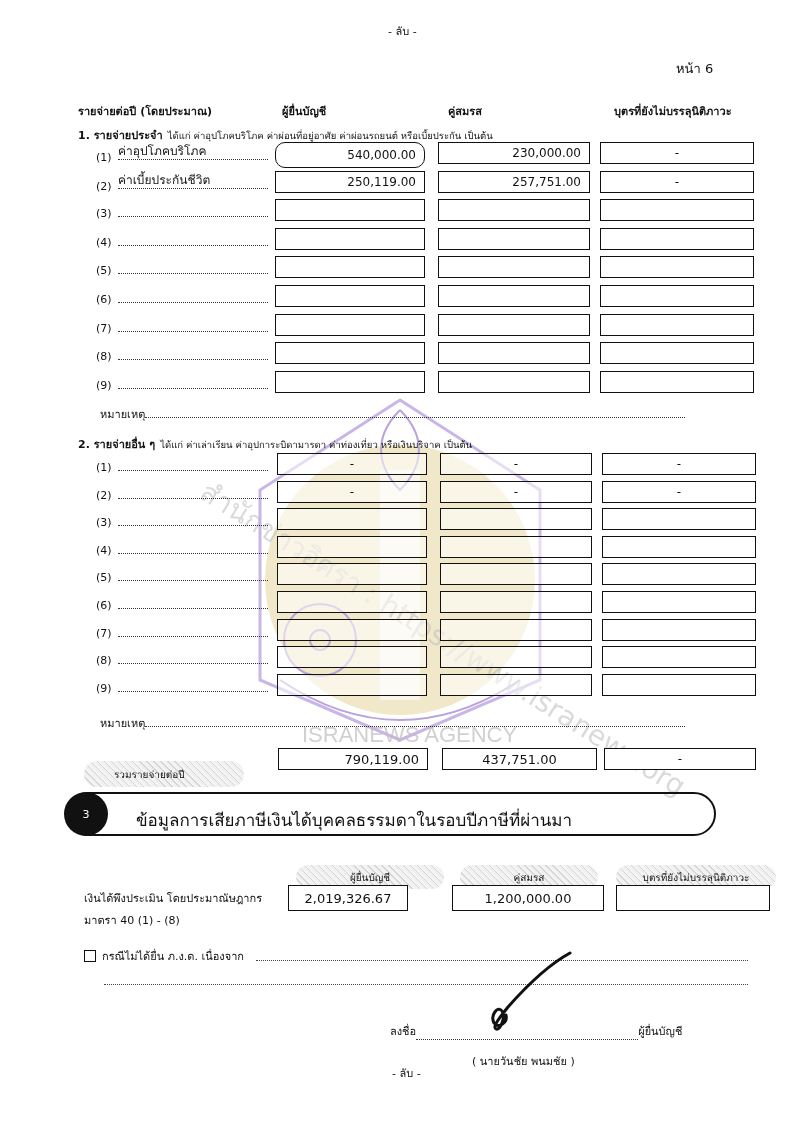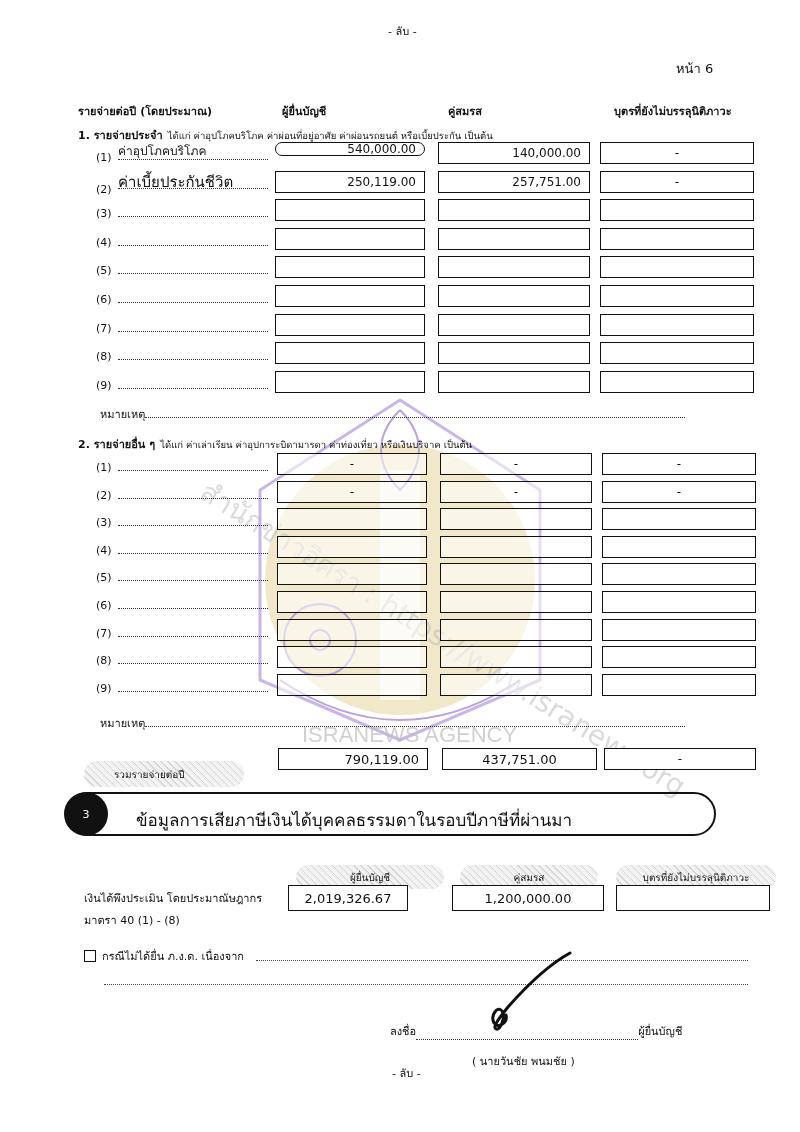--- a/index.html
+++ b/index.html
@@ -47,24 +47,24 @@
 <div class="abs small bold" style="left:448px;top:102px">คู่สมรส</div>
 <div class="abs small bold" style="left:614px;top:102px">บุตรที่ยังไม่บรรลุนิติภาวะ</div>
 
 <div class="abs" style="left:78px;top:124px;white-space:nowrap">
   <span class="small bold">1. รายจ่ายประจำ</span>
   <span class="tiny">ได้แก่ ค่าอุปโภคบริโภค ค่าผ่อนที่อยู่อาศัย ค่าผ่อนรถยนต์ หรือเบี้ยประกัน  เป็นต้น</span>
 </div>
 
 <div id="sec1">
     <div class="rowlabel" style="left: 96px; top: 147px;"><span class="num">(1)</span><span style="display: inline-block; width: 150px; border-bottom: 1px dotted rgb(51, 51, 51); position: relative; height: 12px;"><span style="position: relative; top: -6px; font-size: 12px;">ค่าอุปโภคบริโภค</span></span></div>
-    <div class="box right" style="left: 275px; width: 150px; top: 142px; height: 14px; border-radius: 10px;">540,000.00</div>
-    <div class="box right" style="left: 438px; width: 152px; top: 142px; height: 22px;">140,000.00</div>
+    <div class="box right" style="left: 275px; width: 150px; top: 142px; height: 26px; border-radius: 10px;">540,000.00</div>
+    <div class="box right" style="left: 438px; width: 152px; top: 142px; height: 22px;">230,000.00</div>
     <div class="box" style="left: 600px; width: 154px; top: 142px; height: 22px;">-</div>
-    <div class="rowlabel" style="left: 96px; top: 175.6px;"><span class="num">(2)</span><span style="display: inline-block; width: 150px; border-bottom: 1px dotted rgb(51, 51, 51); position: relative; height: 12px;"><span style="position: relative; top: -6px; font-size: 15px; margin-top: 48px;">ค่าเบี้ยประกันชีวิต</span></span></div>
+    <div class="rowlabel" style="left: 96px; top: 175.6px;"><span class="num">(2)</span><span style="display: inline-block; width: 150px; border-bottom: 1px dotted rgb(51, 51, 51); position: relative; height: 12px;"><span style="position: relative; top: -6px; font-size: 12px; margin-top: 48px;">ค่าเบี้ยประกันชีวิต</span></span></div>
     <div class="box right" style="left: 275px; width: 150px; top: 170.6px; height: 22px;">250,119.00</div>
     <div class="box right" style="left: 438px; width: 152px; top: 170.6px; height: 22px;">257,751.00</div>
     <div class="box" style="left: 600px; width: 154px; top: 170.6px; height: 22px;">-</div>
     <div class="rowlabel" style="left: 96px; top: 204.2px;"><span class="num">(3)</span><span style="display: inline-block; width: 150px; border-bottom: 1px dotted rgb(51, 51, 51); position: relative; height: 12px;"><span style="position: relative; top: -6px; font-size: 12px;"></span></span></div>
     <div class="box right" style="left: 275px; width: 150px; top: 199.2px; height: 22px;"></div>
     <div class="box right" style="left: 438px; width: 152px; top: 199.2px; height: 22px;"></div>
     <div class="box" style="left: 600px; width: 154px; top: 199.2px; height: 22px;"></div>
     <div class="rowlabel" style="left: 96px; top: 232.8px;"><span class="num">(4)</span><span style="display: inline-block; width: 150px; border-bottom: 1px dotted rgb(51, 51, 51); position: relative; height: 12px;"><span style="position: relative; top: -6px; font-size: 12px;"></span></span></div>
     <div class="box right" style="left: 275px; width: 150px; top: 227.8px; height: 22px;"></div>
     <div class="box right" style="left: 438px; width: 152px; top: 227.8px; height: 22px;"></div>

